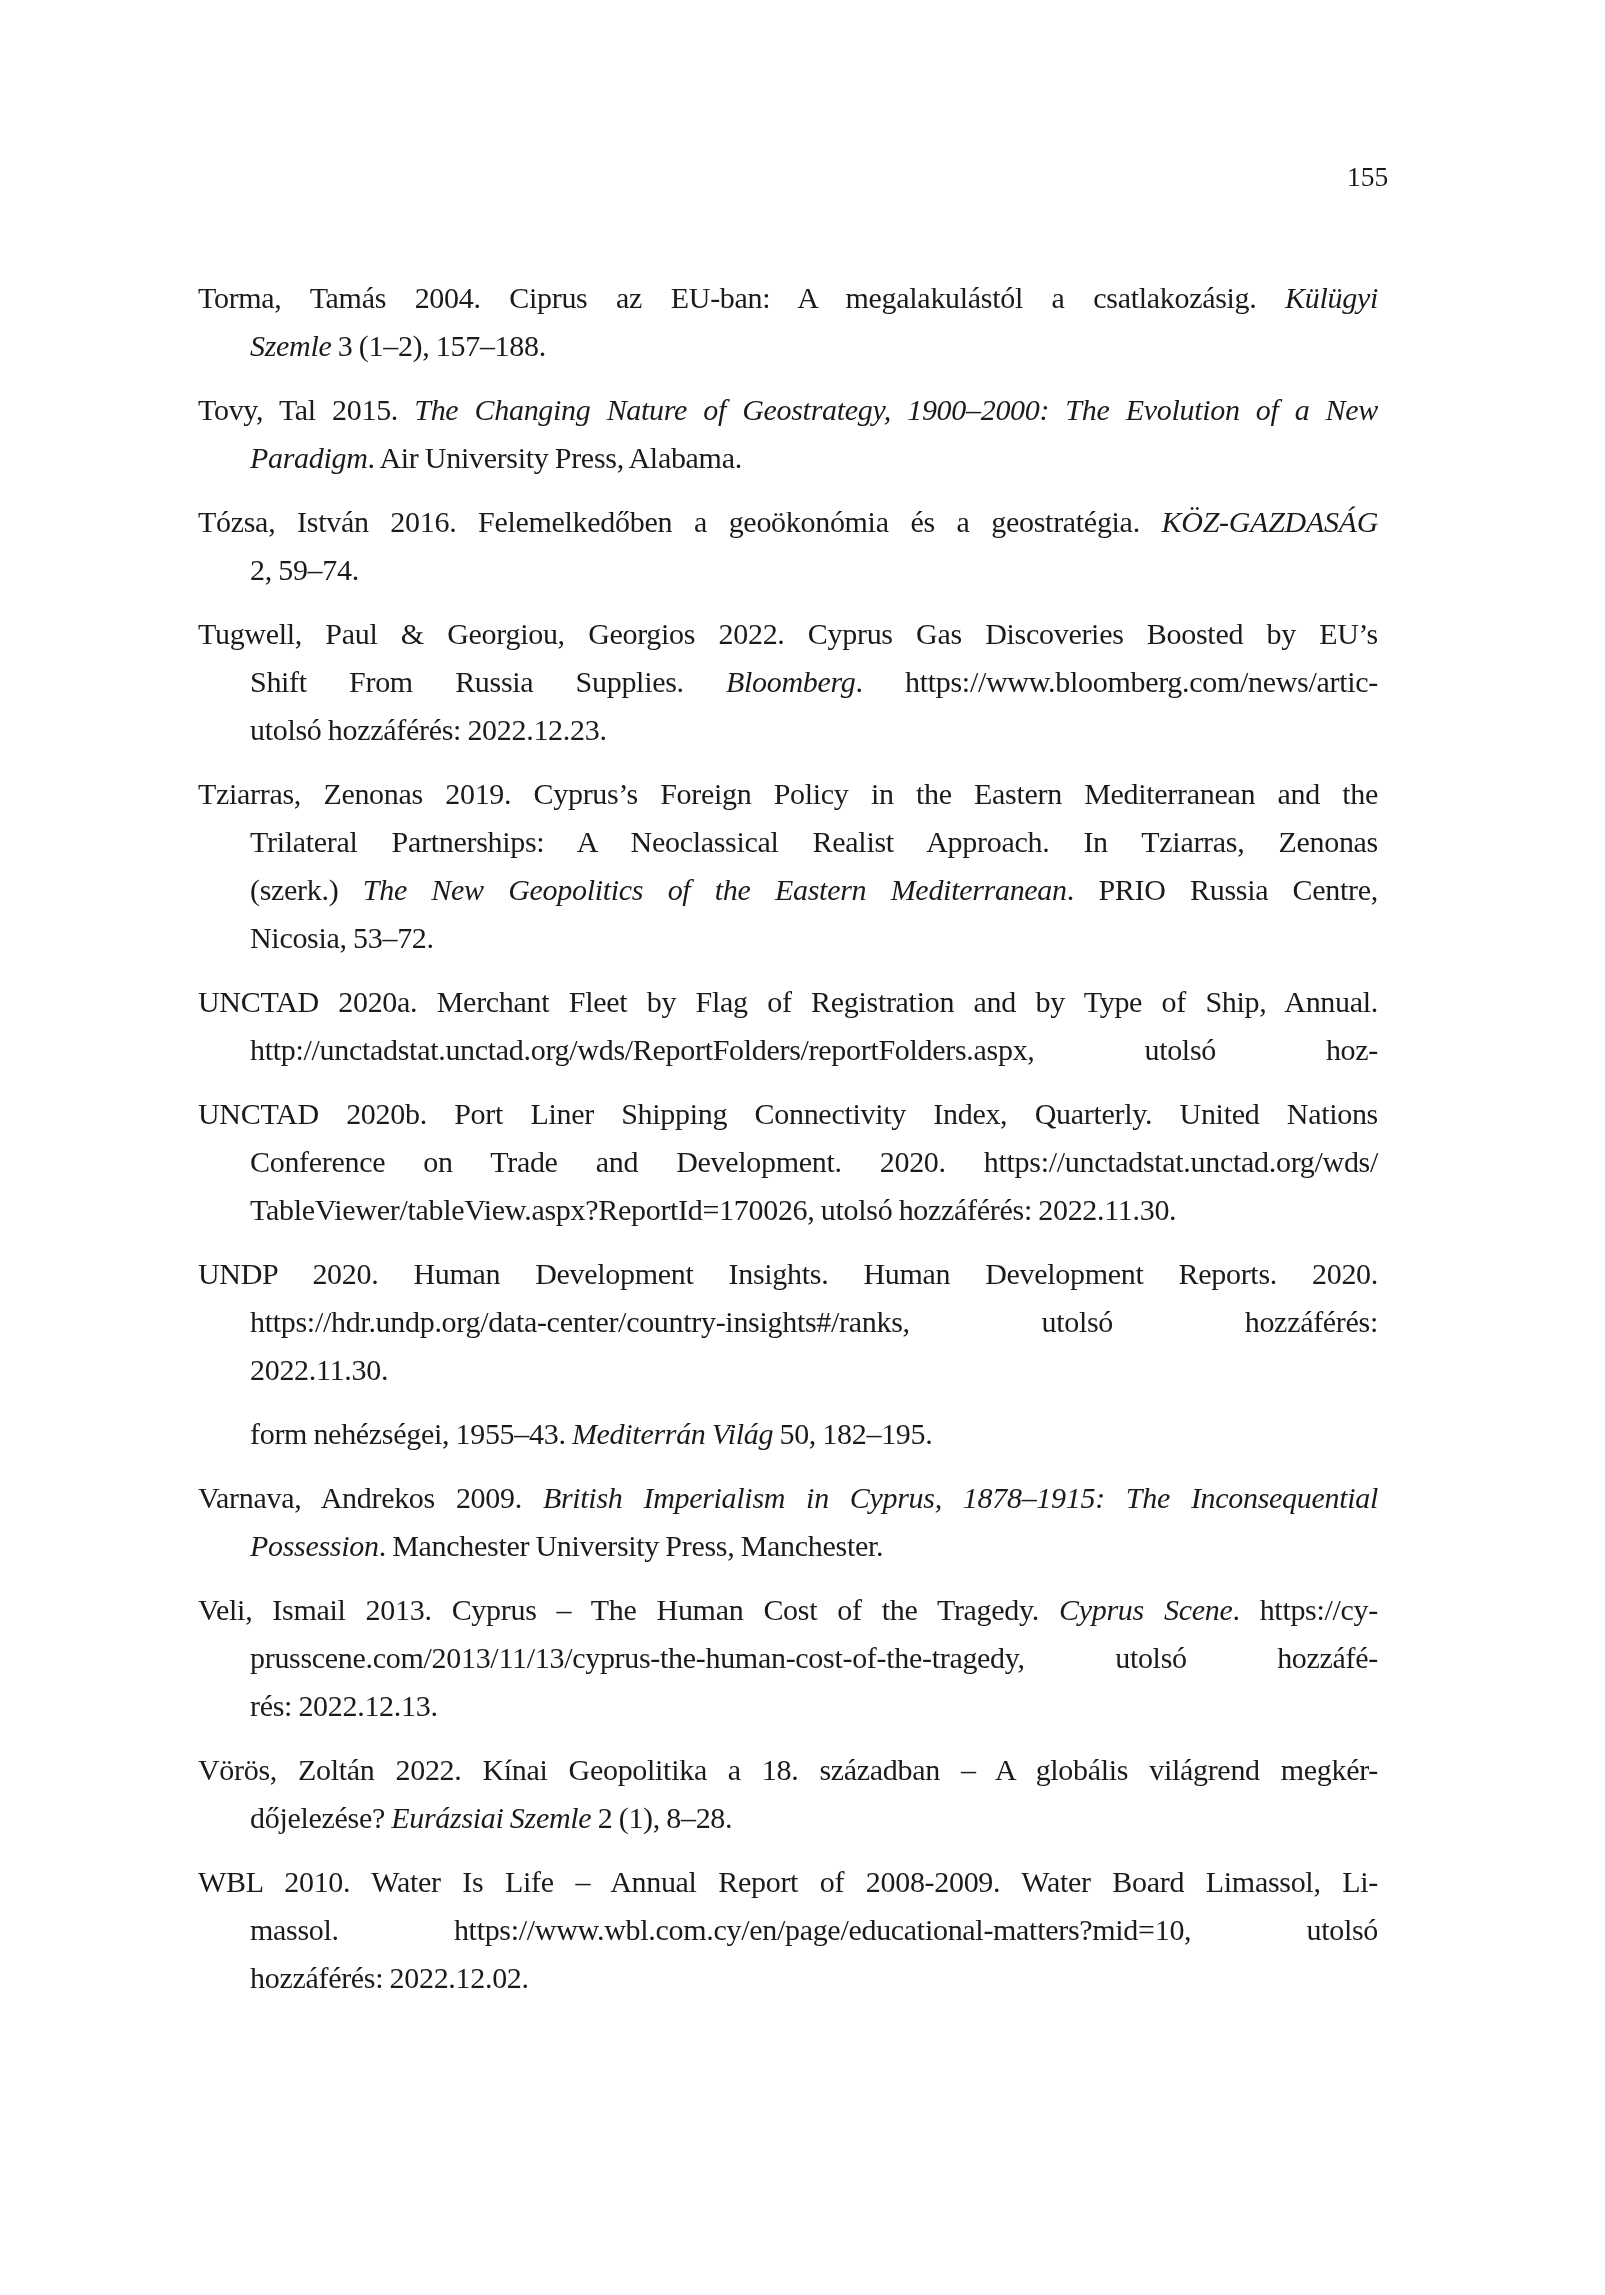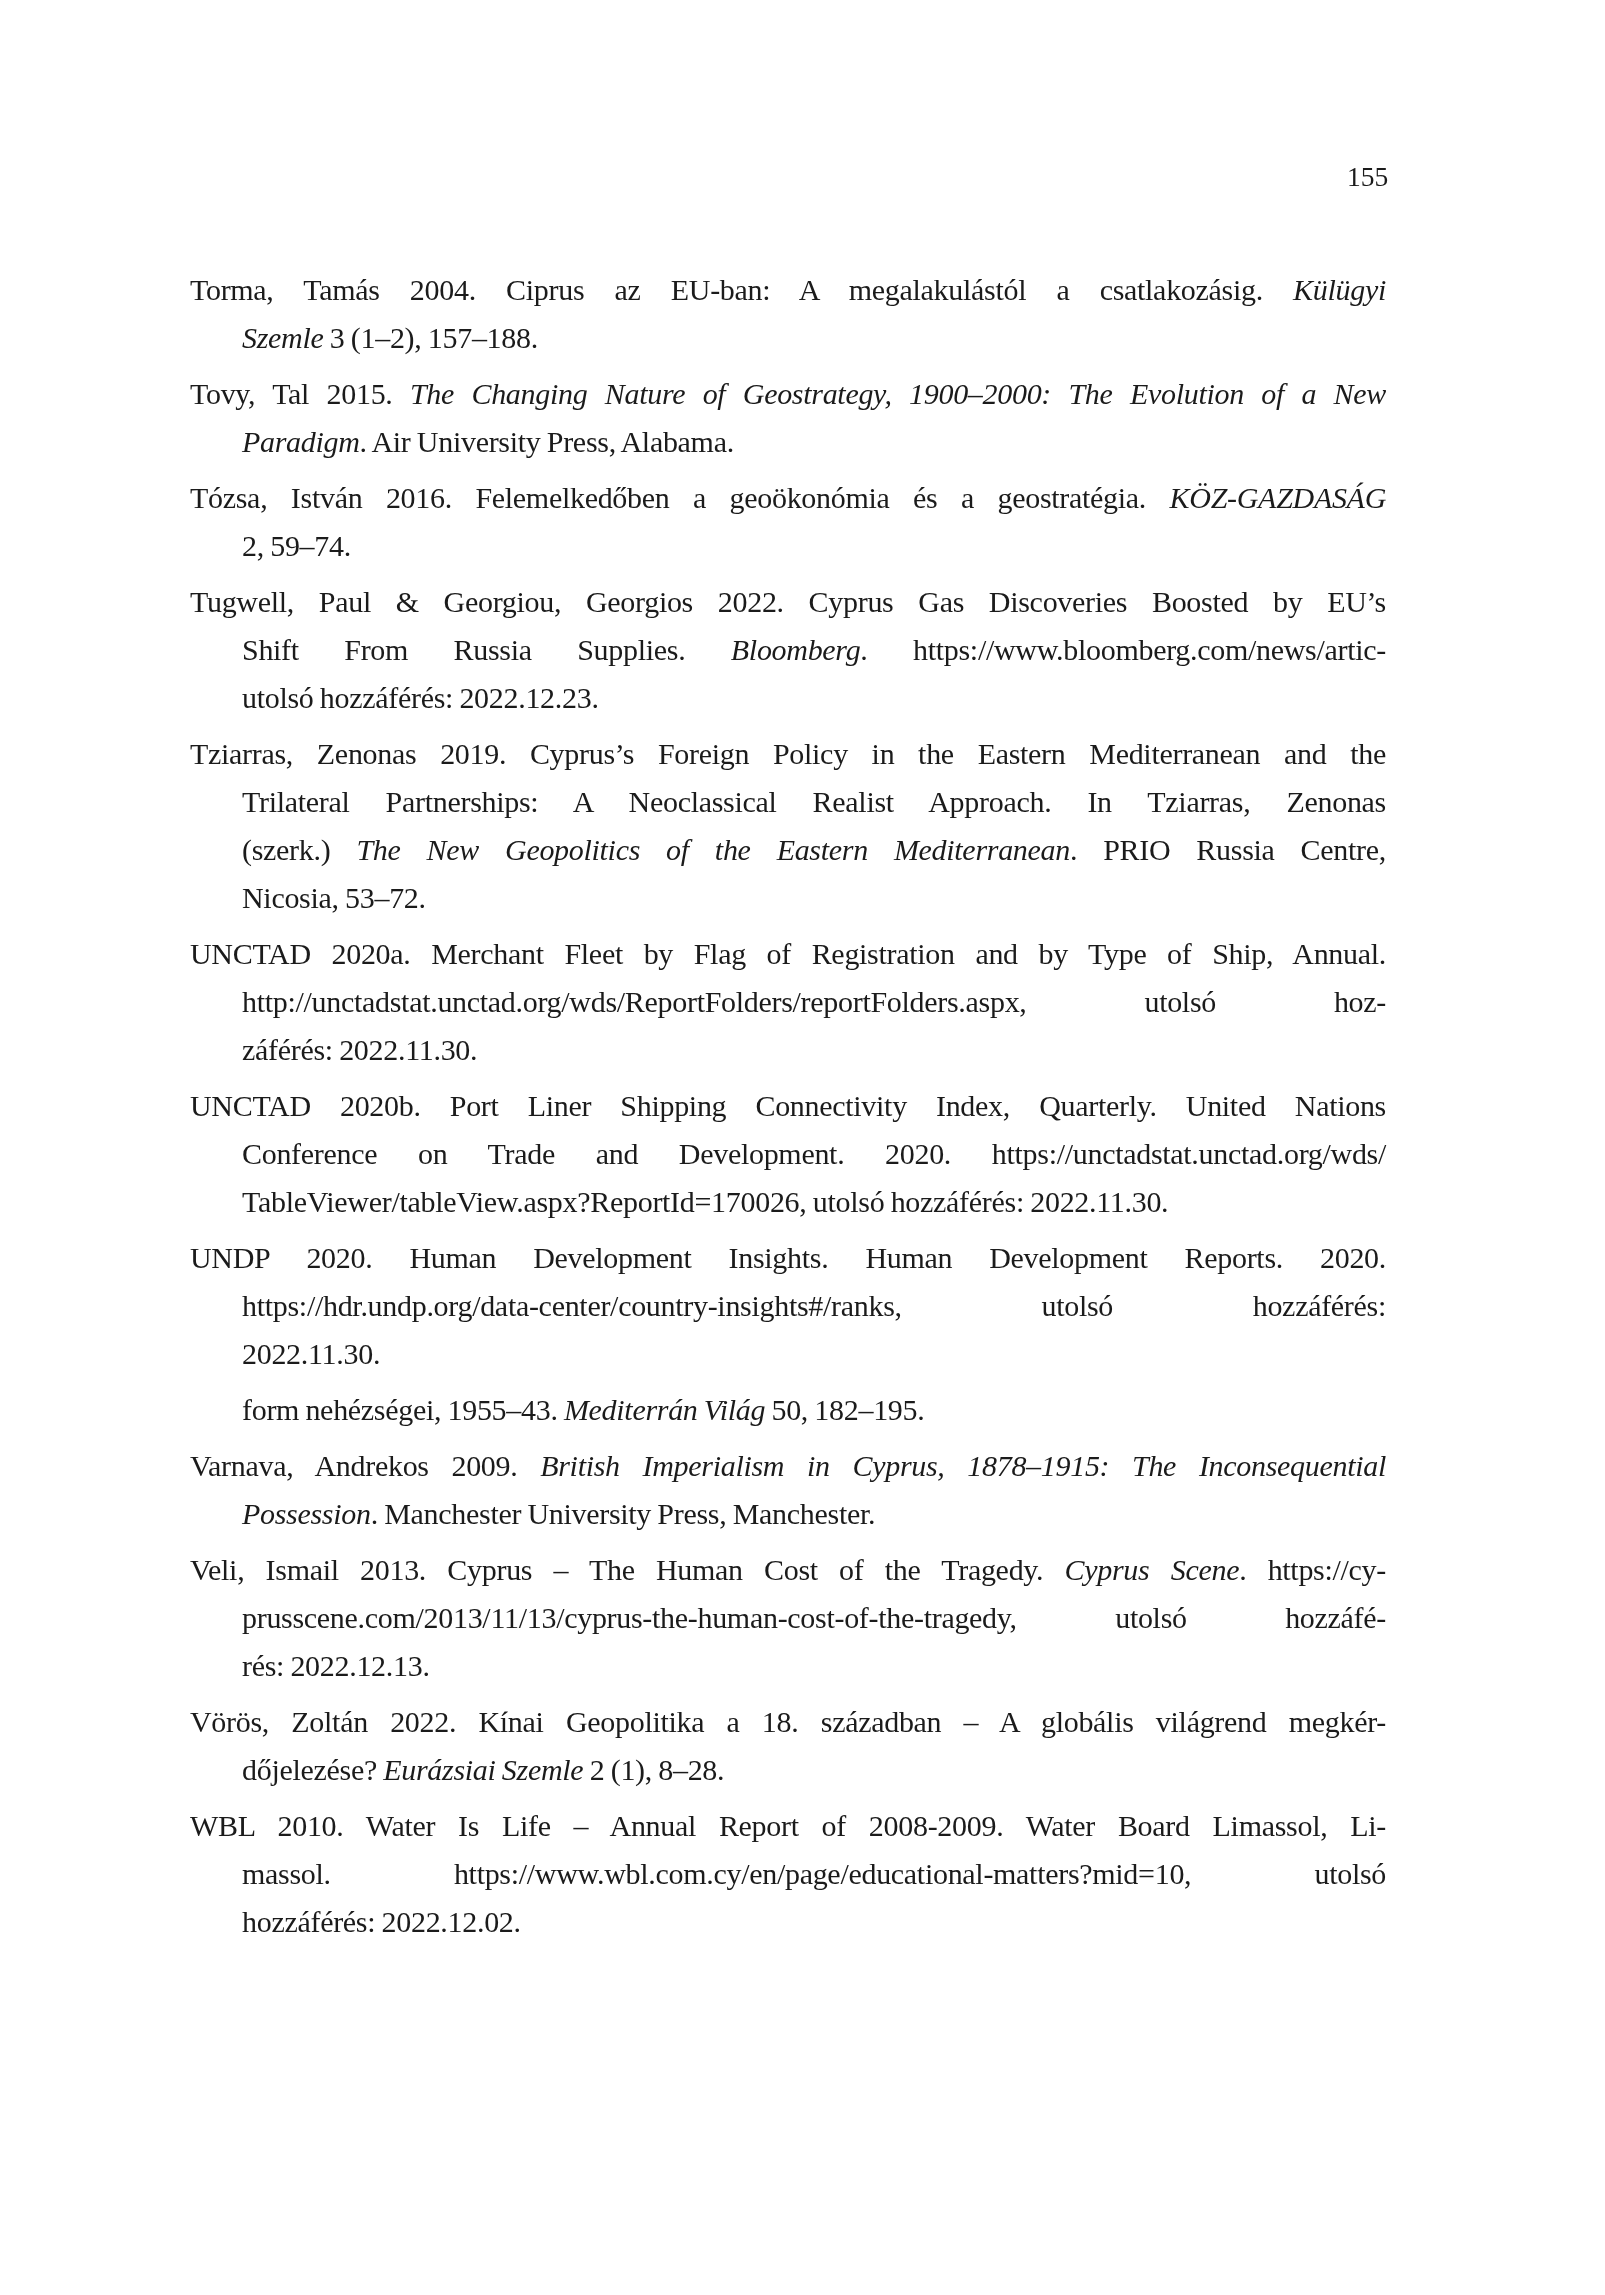--- a/index.html
+++ b/index.html
@@ -24,21 +24,21 @@
       font-size: 27.5px;
       line-height: 34px;
     }
     .bibliography {
       position: absolute;
       top: 258px;
       left: 182px;
       width: 1212px;
     }
     .entry {
-      margin: 8px;
+      margin: 16px;
     }
     .line {
       display: block;
       height: 48px;
       line-height: 48px;
       font-size: 30px;
       white-space: nowrap;
       text-align: justify;
       text-align-last: justify;
       letter-spacing: -0.3px;
@@ -121,23 +121,20 @@
         <span class="line-inner"><span>Nicosia, 53–72.</span></span>
       </div>
     </div>
     <div class="entry">
       <div class="line first">
         <span class="line-inner"><span>UNCTAD 2020a. Merchant Fleet by Flag of Registration and by Type of Ship, Annual.</span></span>
       </div>
       <div class="line cont">
         <span class="line-inner"><span>http://unctadstat.unctad.org/wds/ReportFolders/reportFolders.aspx, utolsó hoz-</span></span>
       </div>
-      <div class="line cont last">
-        <span class="line-inner"><span>záférés: 2022.11.30.</span></span>
-      </div>
     </div>
     <div class="entry">
       <div class="line first">
         <span class="line-inner"><span>UNCTAD 2020b. Port Liner Shipping Connectivity Index, Quarterly. United Nations</span></span>
       </div>
       <div class="line cont">
         <span class="line-inner"><span>Conference on Trade and Development. 2020. https://unctadstat.unctad.org/wds/</span></span>
       </div>
       <div class="line cont last">
         <span class="line-inner"><span>TableViewer/tableView.aspx?ReportId=170026, utolsó hozzáférés: 2022.11.30.</span></span>

